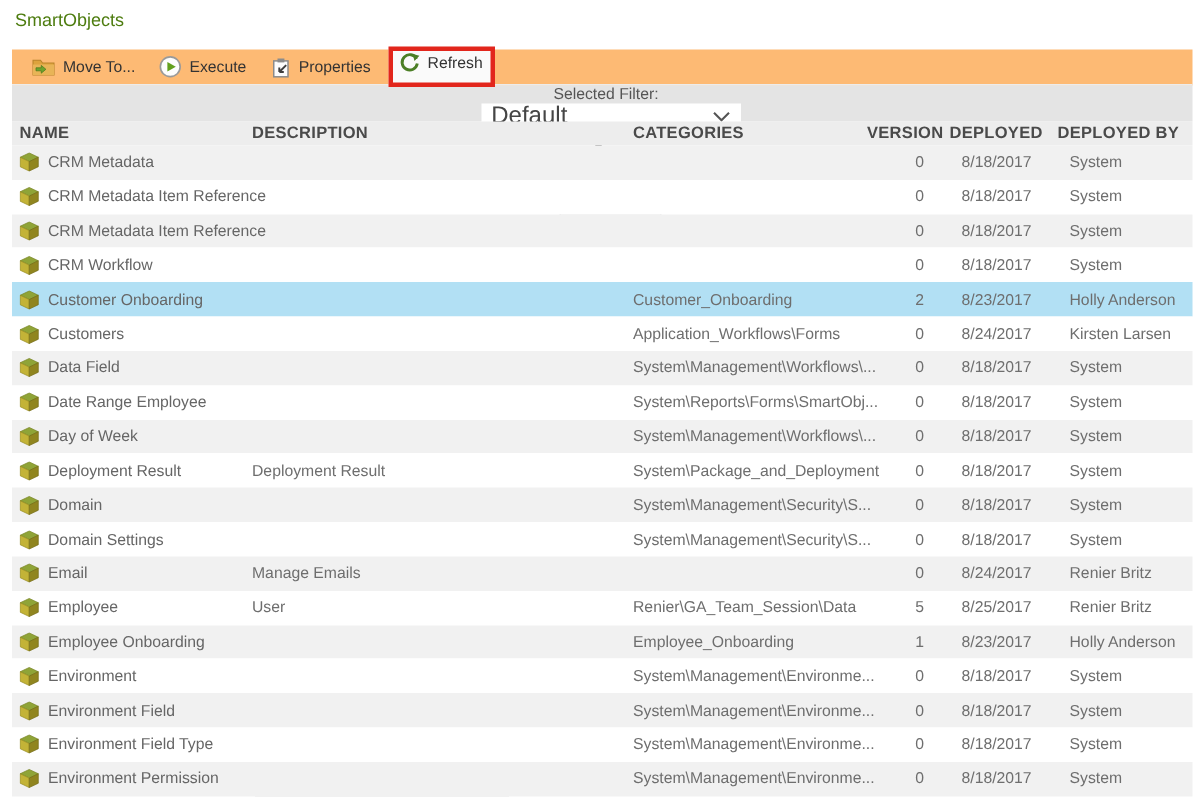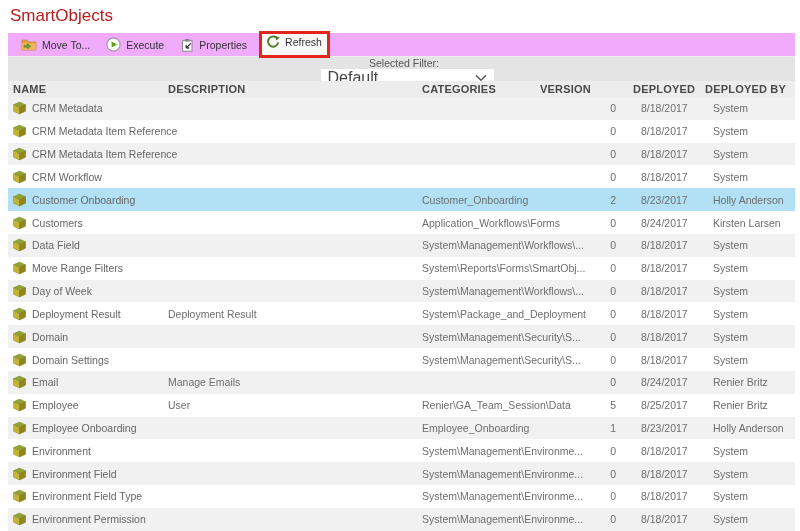--- a/index.html
+++ b/index.html
@@ -3,27 +3,27 @@
 <meta charset="utf-8">
 <style>
   * { box-sizing: border-box; }
   html,body { margin:0; padding:0; }
   body {
     width:800px; height:531px; overflow:hidden;
     background:#ffffff;
     font-family:"Liberation Sans","DejaVu Sans",sans-serif;
     position:relative;
   }
-  .page-title { position:absolute; left:10px; top:6px; font-size:17px; color:#b91c1c; }
+  .page-title { position:absolute; left:10px; top:6px; font-size:12px; color:#4d7c0f; }
 
   .content { position:absolute; left:8px; top:33px; width:787px; }
 
   
   .toolbar {
-    height:24px; background:#f0abfc; display:flex; align-items:center;
+    height:24px; background:#fdba74; display:flex; align-items:center;
     padding-left:13px; border-bottom:1px solid #ececec;
   }
   .tb-btn {
     display:flex; align-items:center; gap:5px;
     font-size:10.5px; color:#333; margin-right:16px; cursor:pointer; white-space:nowrap;
   }
   .refresh-box {
     border:3px solid #e2261c; background:#fafafa;
     display:flex; align-items:center; padding:1px 5px 6px 4px; margin-left:-4px;
   }
@@ -53,21 +53,21 @@
 
   
   .thead {
     height:16px; background:#ededed; position:relative;
     font-size:11px; font-weight:bold; color:#4a4a4a; letter-spacing:.2px;
   }
   .thead span { position:absolute; top:50%; transform:translateY(-50%); white-space:nowrap; }
   .h-name { left:5px; }
   .h-desc { left:160px; }
   .h-cat  { left:414px; }
-  .h-ver  { left:532px; }
+  .h-ver  { left:570px; }
   .h-dep  { left:625px; }
   .h-by   { left:697px; }
 
   .tbody { }
   .trow { position:relative; height:22.84px; background:#ffffff; cursor:default; }
   .trow:nth-child(odd) { background:#f1f1f1; }
   .trow.selected { background:#b2e0f4 !important; }
   .trow span.cell {
     position:absolute; top:50%; transform:translateY(-50%);
     font-size:10.5px; color:#6e6e6e; white-space:nowrap;
@@ -292,21 +292,21 @@
   </div>
 
   <div class="trow">
     <span class="cube">
       <svg width="13" height="13" viewBox="0 0 14 14">
         <polygon points="7,0.5 13.5,3.6 7,6.7 0.5,3.6" fill="#8fa437" stroke="#76821f" stroke-width="0.5"></polygon>
         <polygon points="0.5,3.6 7,6.7 7,13.5 0.5,10.4" fill="#c3b337" stroke="#948a20" stroke-width="0.5"></polygon>
         <polygon points="13.5,3.6 7,6.7 7,13.5 13.5,10.4" fill="#90851f" stroke="#756c15" stroke-width="0.5"></polygon>
       </svg>
     </span>
-    <span class="cell c-name">Move Range Filters</span>
+    <span class="cell c-name">Date Range Employee</span>
     <span class="cell c-desc"></span>
     <span class="cell c-cat">System\Reports\Forms\SmartObj...</span>
     <span class="cell c-ver">0</span>
     <span class="cell c-dep">8/18/2017</span>
     <span class="cell c-by">System</span>
   </div>
 
   <div class="trow">
     <span class="cube">
       <svg width="13" height="13" viewBox="0 0 14 14">

